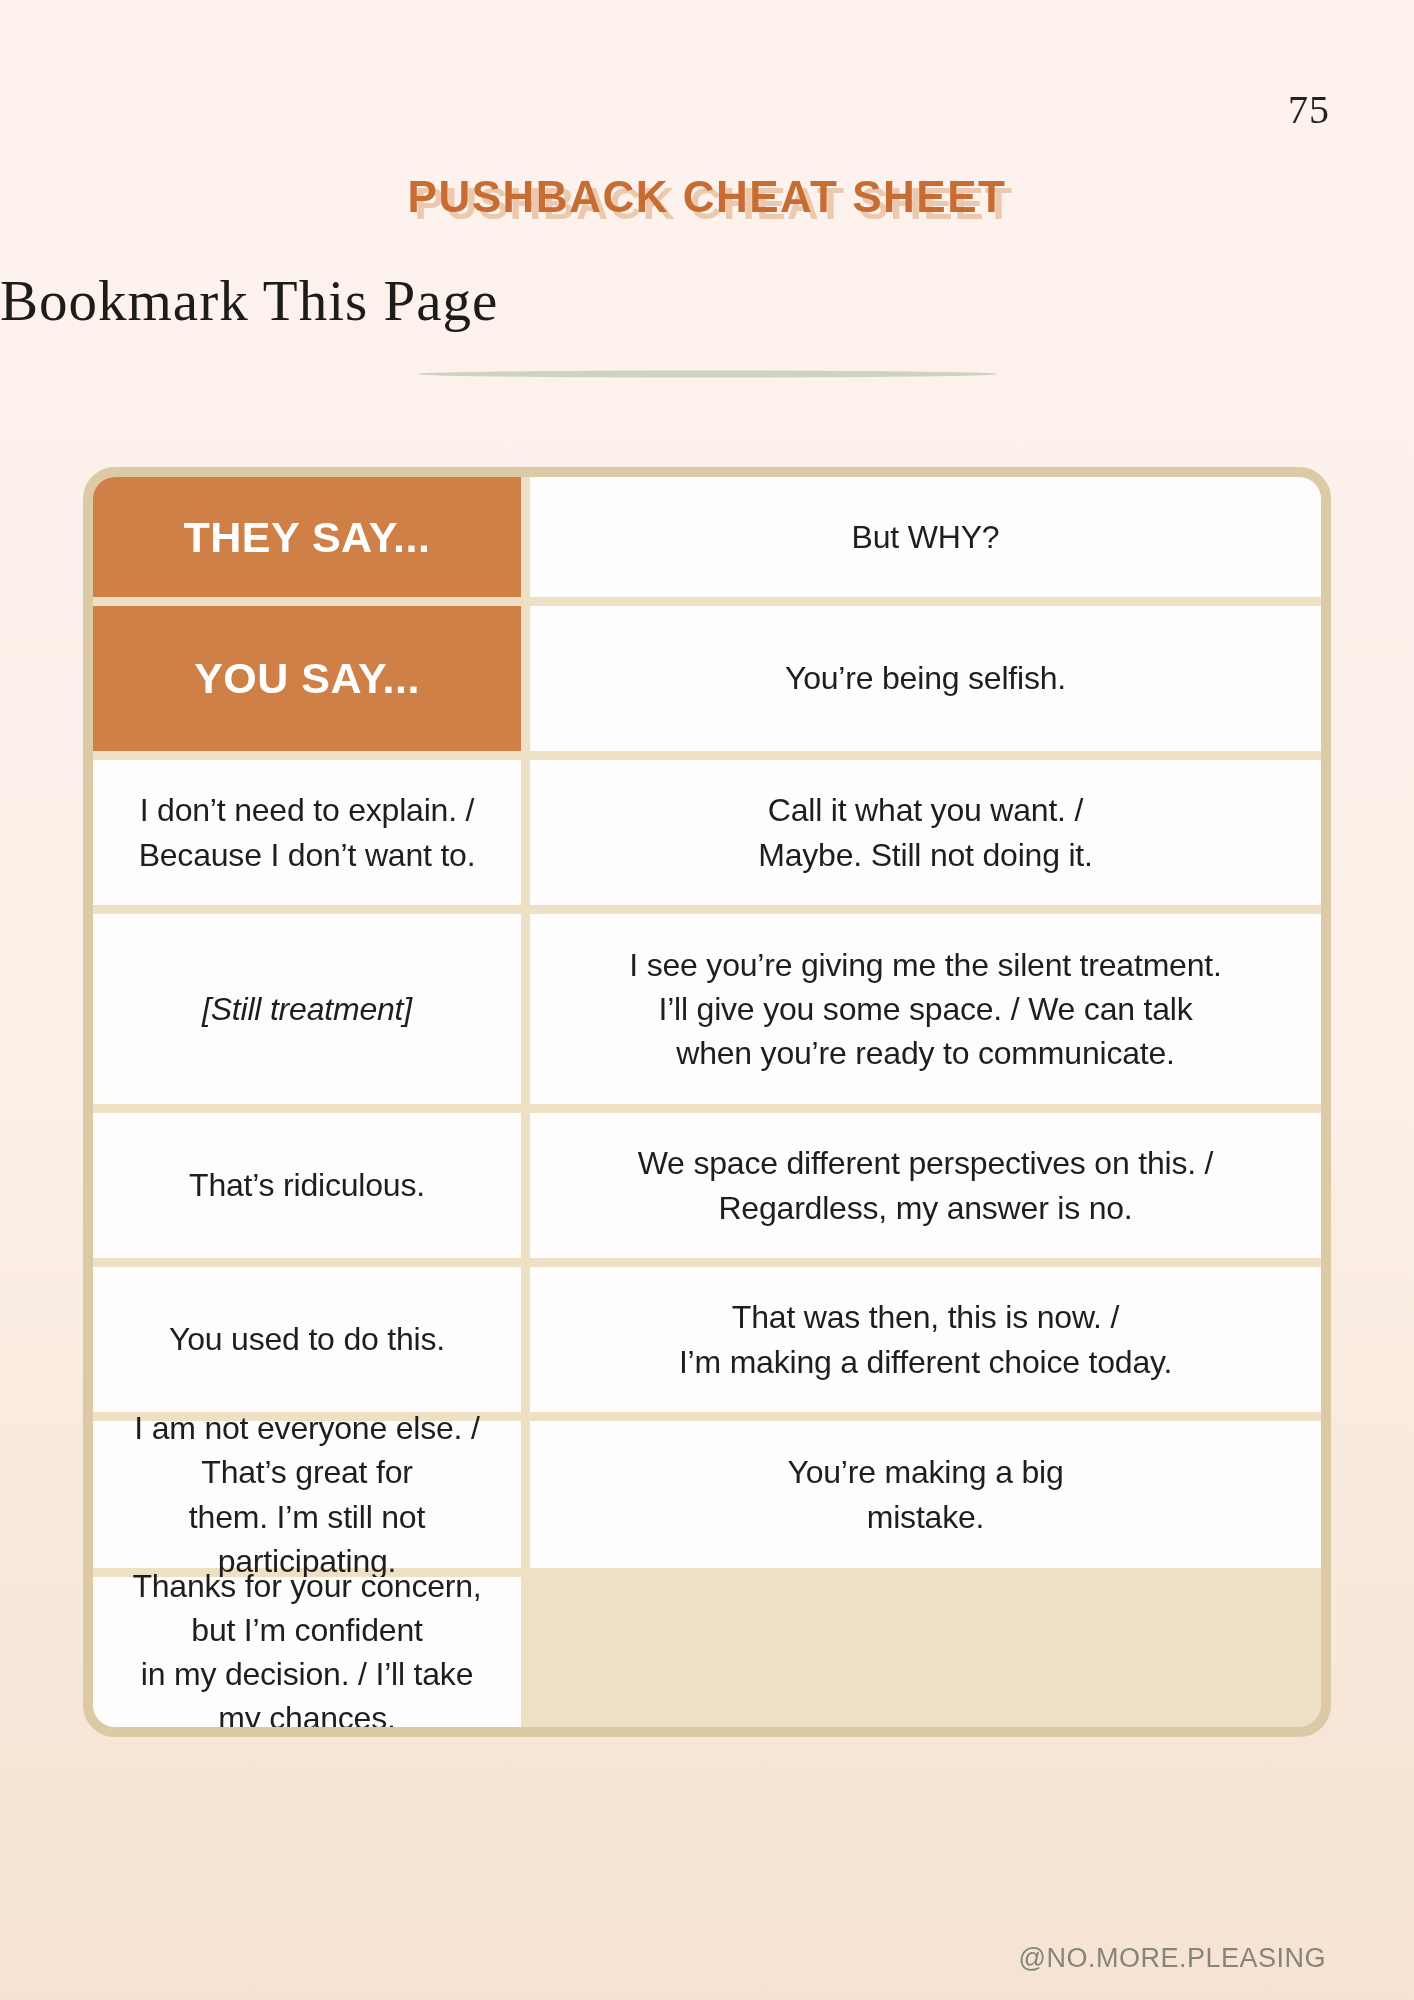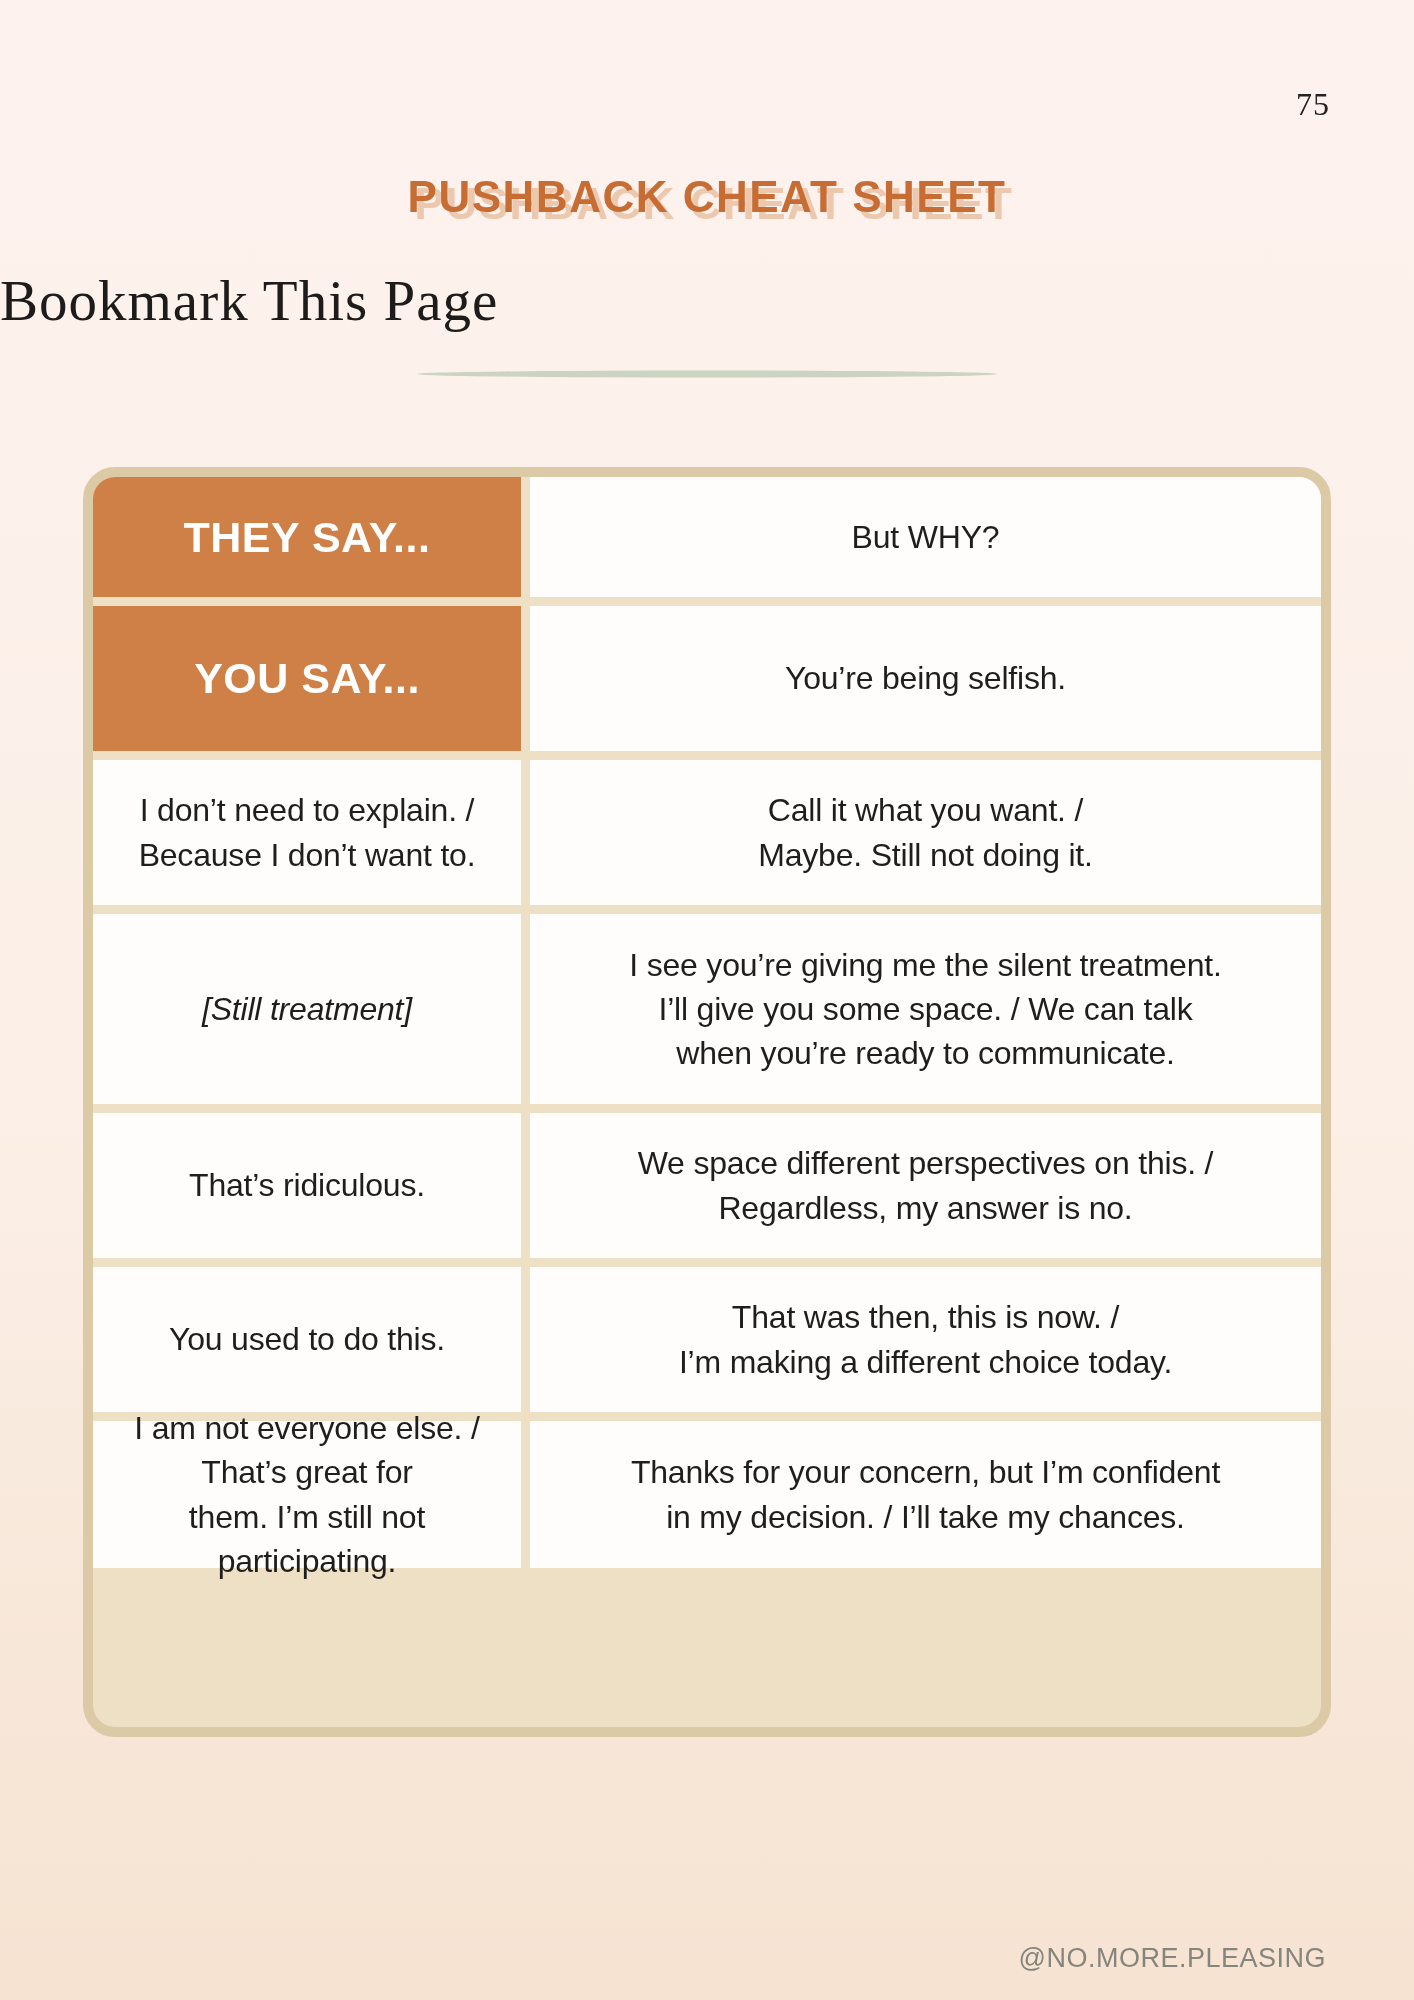--- a/index.html
+++ b/index.html
@@ -10,21 +10,21 @@
     height: 2000px;
     position: relative;
     background: linear-gradient(180deg, #fdf2ed 0%, #fcf1ea 30%, #fbefe7 55%, #f8e8da 80%, #f6e3d2 100%);
     overflow: hidden;
   }
   .page-number {
     position: absolute;
     top: 86px;
     right: 84px;
     font-family: "Liberation Serif", serif;
-    font-size: 32px;
+    font-size: 40px;
     font-weight: 400;
     color: #24211e;
     letter-spacing: 1px;
   }
   .title {
     padding-top: 172px;
     text-align: center;
     font-family: "Liberation Sans", sans-serif;
     font-size: 44px;
     font-weight: 700;
@@ -124,17 +124,19 @@
   <div class="cell">We space different perspectives on this. /
 Regardless, my answer is no.</div>
 
   <div class="cell">You used to do this.</div>
   <div class="cell">That was then, this is now. /
 I’m making a different choice today.</div>
 
   <div class="cell">I am not everyone else. / That’s great for
 them. I’m still not participating.</div>
 
+  <div class="cell">You’re making a big
+mistake.</div>
   <div class="cell">Thanks for your concern, but I’m confident
 in my decision. / I’ll take my chances.</div>
 </div>
 
 <div class="footer">@NO.MORE.PLEASING</div>
 
 </body></html>

